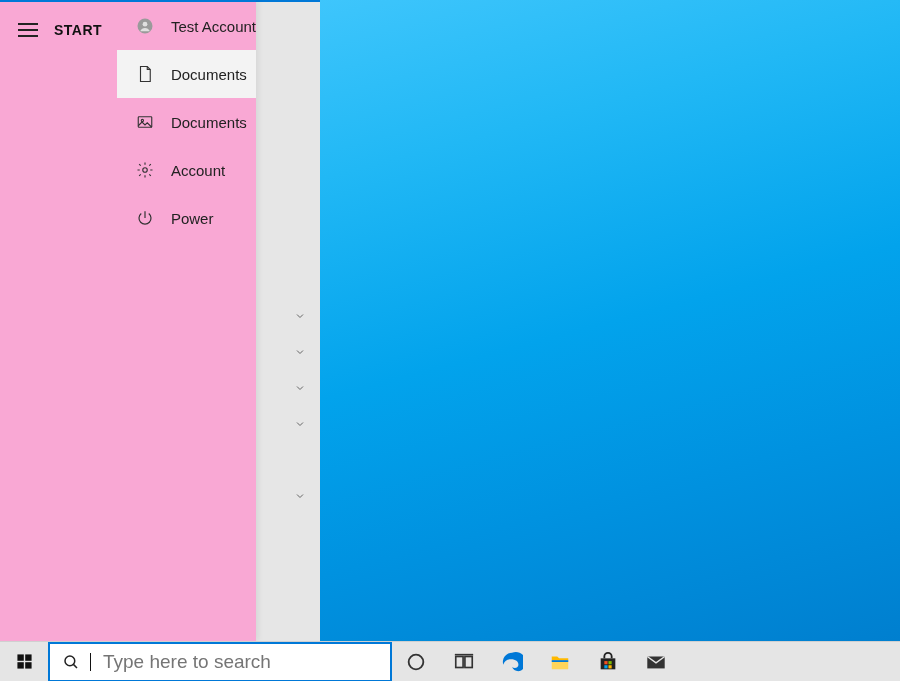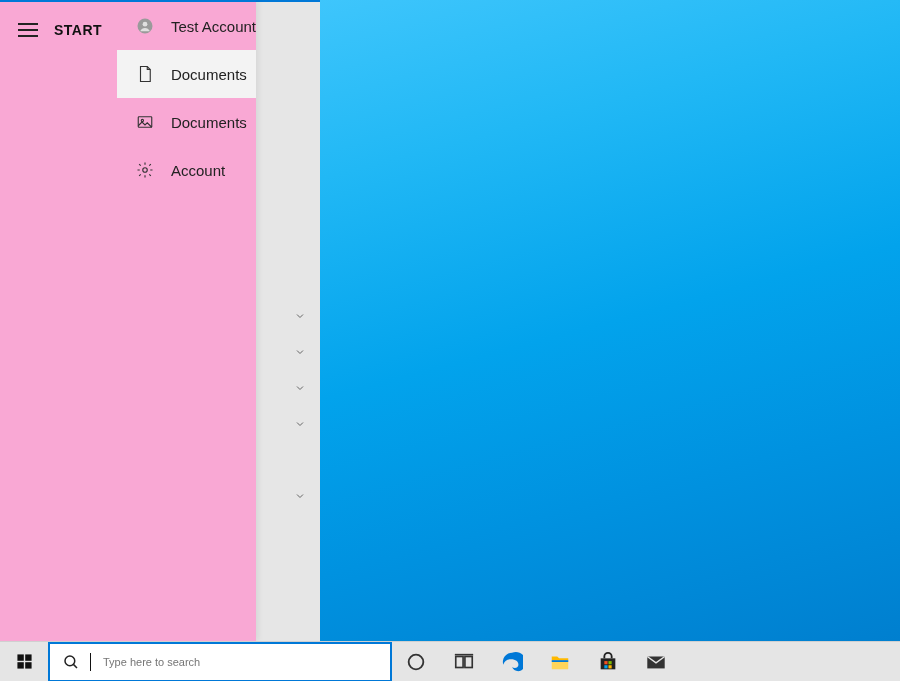--- a/index.html
+++ b/index.html
@@ -139,21 +139,21 @@
       background: #fff;
       display: flex;
       align-items: center;
       padding: 0 8px 0 12px;
       gap: 10px;
     }
     .search-box svg { width: 18px; height: 18px; color: #333; flex-shrink: 0; }
     .search-input {
       border: none;
       outline: none;
-      font-size: 11px;
+      font-size: 19px;
       color: #666;
       flex: 1;
       background: transparent;
     }
     .search-cursor {
       border-left: 1px solid #111;
       height: 18px;
       margin-right: 2px;
     }
     .tb-icons {
@@ -245,20 +245,29 @@
       <span>Documents</span>
     </div>
     <div class="start-item">
       <span class="icon">
         <svg viewBox="0 0 24 24" fill="none" stroke="#333" stroke-width="1.5">
             <circle cx="12" cy="12" r="3"></circle>
             <path d="M12 2v3M12 19v3M4.2 4.2l2.1 2.1M17.7 17.7l2.1 2.1M2 12h3M19 12h3M4.2 19.8l2.1-2.1M17.7 6.3l2.1-2.1"></path>
           </svg>
       </span>
       <span>Account</span>
+    </div>
+    <div class="start-item">
+      <span class="icon">
+        <svg viewBox="0 0 24 24" fill="none" stroke="#333" stroke-width="1.6">
+            <path d="M12 3v9"></path>
+            <path d="M7 6a8 8 0 1 0 10 0"></path>
+          </svg>
+      </span>
+      <span>Power</span>
     </div>
   </div>
 </div>
 
 <div class="taskbar">
   <div class="tb-start">
     <svg viewBox="0 0 24 24">
       <rect x="2" y="2" width="9" height="9" fill="#111"></rect>
       <rect x="13" y="2" width="9" height="9" fill="#111"></rect>
       <rect x="2" y="13" width="9" height="9" fill="#111"></rect>

